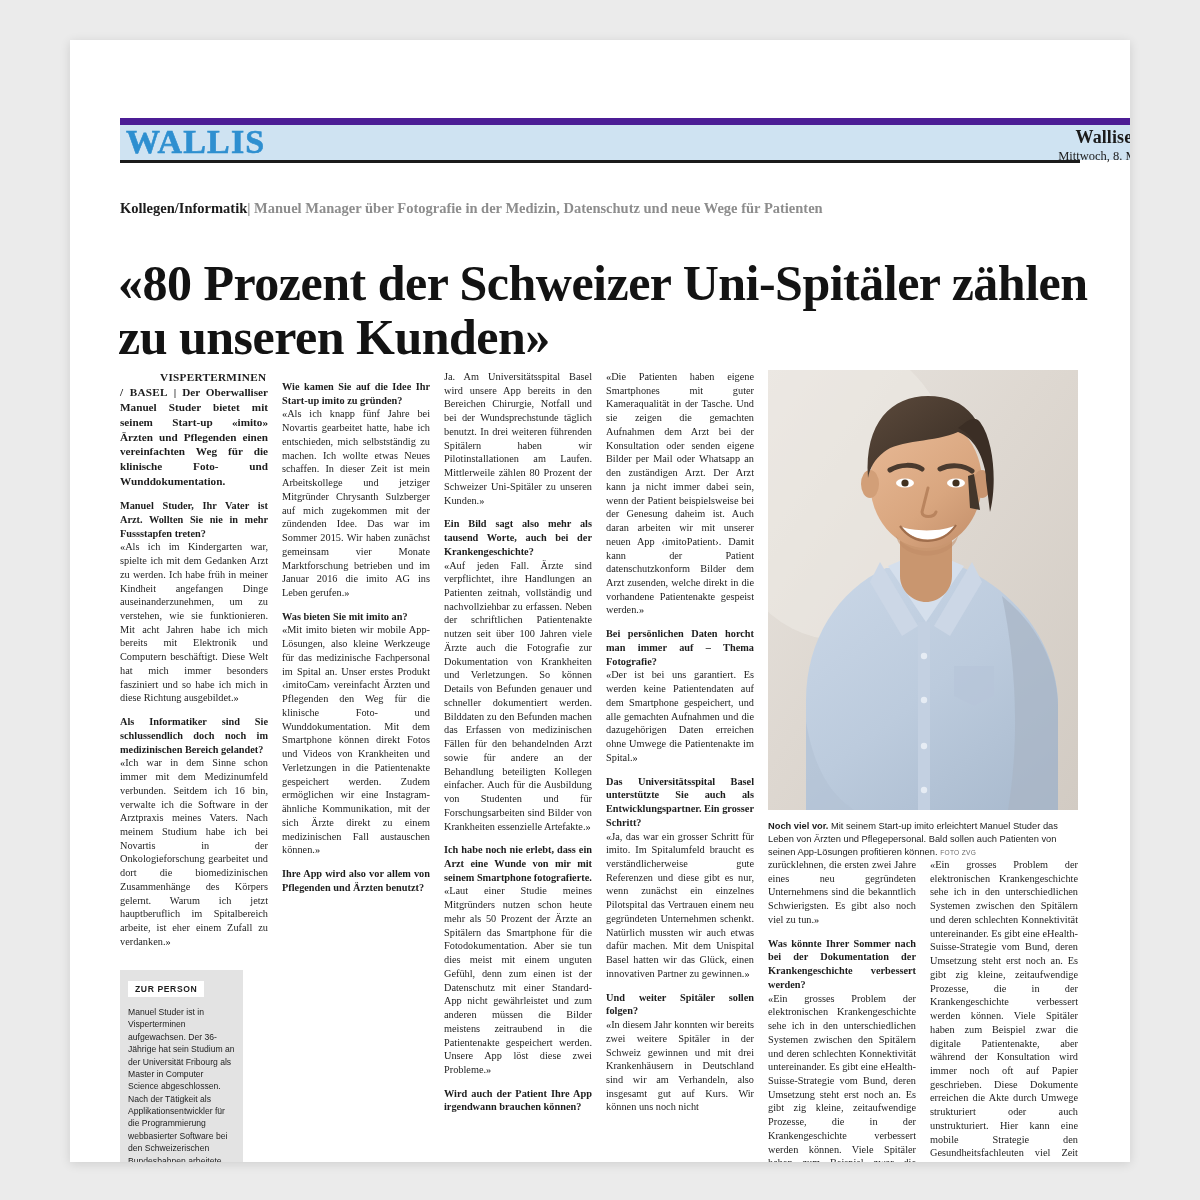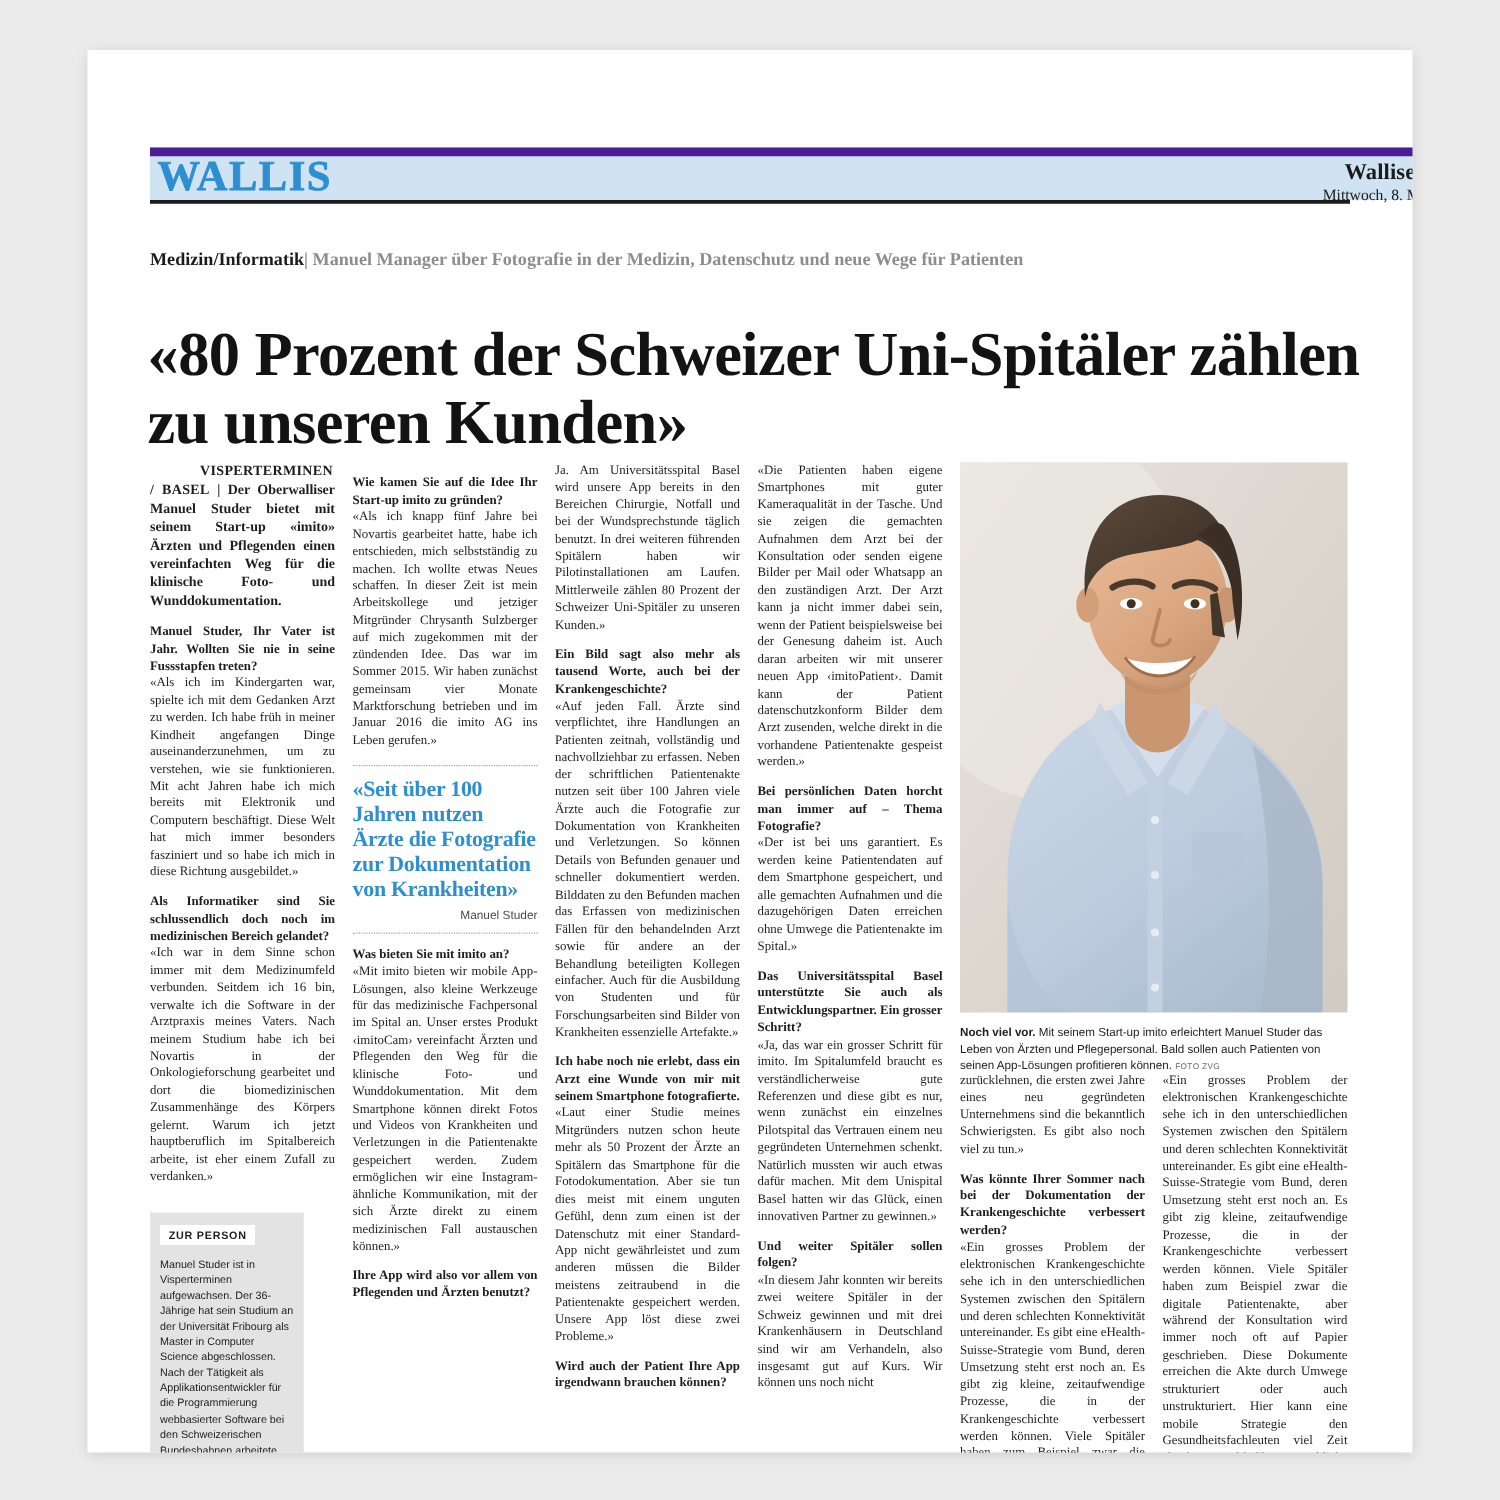--- a/index.html
+++ b/index.html
@@ -252,46 +252,42 @@
         <div class="mr-title">Walliser Bote</div>
         <div class="mr-date">Mittwoch, 8. März 2017</div>
       </div>
       <div class="masthead-divider"></div>
       <div class="page-number">9</div>
     </div>
   </div>
   <div class="masthead-rule"></div>
 
   <div class="kicker">
-    <b>Medizin/Informatik</b><span class="sep">|</span>
+    <b>Kollegen/Informatik</b><span class="sep">|</span>
     <span class="sub">Manuel Manager über Fotografie in der Medizin, Datenschutz und neue Wege für Patienten</span>
   </div>
 
   <h1 class="headline">«80 Prozent der Schweizer Uni-Spitäler zählen zu unseren Kunden»</h1>
 
   <div class="col" id="col1">
     <p class="lead"><span class="place">VISPERTERMINEN / BASEL</span> <span>|</span> <span>Der Oberwalliser Manuel Studer bietet mit seinem Start-up «imito» Ärzten und Pflegenden einen vereinfachten Weg für die klinische Foto- und Wunddokumentation.</span></p>
-    <p class="q">Manuel Studer, Ihr Vater ist Jahr. Wollten Sie nie in seine Fussstapfen treten?</p>
+    <p class="q">Manuel Studer, Ihr Vater ist Arzt. Wollten Sie nie in mehr Fussstapfen treten?</p>
     <p>«Als ich im Kindergarten war, spielte ich mit dem Gedanken Arzt zu werden. Ich habe früh in meiner Kindheit angefangen Dinge auseinanderzunehmen, um zu verstehen, wie sie funktionieren. Mit acht Jahren habe ich mich bereits mit Elektronik und Computern beschäftigt. Diese Welt hat mich immer besonders fasziniert und so habe ich mich in diese Richtung ausgebildet.»</p>
     <p class="q">Als Informatiker sind Sie schlussendlich doch noch im medizinischen Bereich gelandet?</p>
     <p>«Ich war in dem Sinne schon immer mit dem Medizinumfeld verbunden. Seitdem ich 16 bin, verwalte ich die Software in der Arztpraxis meines Vaters. Nach meinem Studium habe ich bei Novartis in der Onkologieforschung gearbeitet und dort die biomedizinischen Zusammenhänge des Körpers gelernt. Warum ich jetzt hauptberuflich im Spitalbereich arbeite, ist eher einem Zufall zu verdanken.»</p>
   </div>
 
   <div class="infobox">
     <div class="infobox-label">ZUR PERSON</div>
     <div class="infobox-text">Manuel Studer ist in Visperterminen aufgewachsen. Der 36-Jährige hat sein Studium an der Universität Fribourg als Master in Computer Science abgeschlossen. Nach der Tätigkeit als Applikationsentwickler für die Programmierung webbasierter Software bei den Schweizerischen Bundesbahnen arbeitete Studer fünf Jahre bei Novartis als Business Analyst und Projekt Manager in der biomedizinischen Forschung.</div>
   </div>
 
   <div class="col" id="col2">
     <p class="q">Wie kamen Sie auf die Idee Ihr Start-up imito zu gründen?</p>
     <p>«Als ich knapp fünf Jahre bei Novartis gearbeitet hatte, habe ich entschieden, mich selbstständig zu machen. Ich wollte etwas Neues schaffen. In dieser Zeit ist mein Arbeitskollege und jetziger Mitgründer Chrysanth Sulzberger auf mich zugekommen mit der zündenden Idee. Das war im Sommer 2015. Wir haben zunächst gemeinsam vier Monate Marktforschung betrieben und im Januar 2016 die imito AG ins Leben gerufen.»</p>
-    <div class="pullquote">
-      <div class="pq-text">«Seit über 100 Jahren nutzen Ärzte die Fotografie zur Dokumentation von Krankheiten»</div>
-      <div class="pq-author">Manuel Studer</div>
-    </div>
     <p class="q">Was bieten Sie mit imito an?</p>
     <p>«Mit imito bieten wir mobile App-Lösungen, also kleine Werkzeuge für das medizinische Fachpersonal im Spital an. Unser erstes Produkt ‹imitoCam› vereinfacht Ärzten und Pflegenden den Weg für die klinische Foto- und Wunddokumentation. Mit dem Smartphone können direkt Fotos und Videos von Krankheiten und Verletzungen in die Patientenakte gespeichert werden. Zudem ermöglichen wir eine Instagram-ähnliche Kommunikation, mit der sich Ärzte direkt zu einem medizinischen Fall austauschen können.»</p>
     <p class="q">Ihre App wird also vor allem von Pflegenden und Ärzten benutzt?</p>
   </div>
 
   <div class="col" id="col3">
     <p>Ja. Am Universitätsspital Basel wird unsere App bereits in den Bereichen Chirurgie, Notfall und bei der Wundsprechstunde täglich benutzt. In drei weiteren führenden Spitälern haben wir Pilotinstallationen am Laufen. Mittlerweile zählen 80 Prozent der Schweizer Uni-Spitäler zu unseren Kunden.»</p>
     <p class="q">Ein Bild sagt also mehr als tausend Worte, auch bei der Krankengeschichte?</p>
     <p>«Auf jeden Fall. Ärzte sind verpflichtet, ihre Handlungen an Patienten zeitnah, vollständig und nachvollziehbar zu erfassen. Neben der schriftlichen Patientenakte nutzen seit über 100 Jahren viele Ärzte auch die Fotografie zur Dokumentation von Krankheiten und Verletzungen. So können Details von Befunden genauer und schneller dokumentiert werden. Bilddaten zu den Befunden machen das Erfassen von medizinischen Fällen für den behandelnden Arzt sowie für andere an der Behandlung beteiligten Kollegen einfacher. Auch für die Ausbildung von Studenten und für Forschungsarbeiten sind Bilder von Krankheiten essenzielle Artefakte.»</p>
     <p class="q">Ich habe noch nie erlebt, dass ein Arzt eine Wunde von mir mit seinem Smartphone fotografierte.</p>

